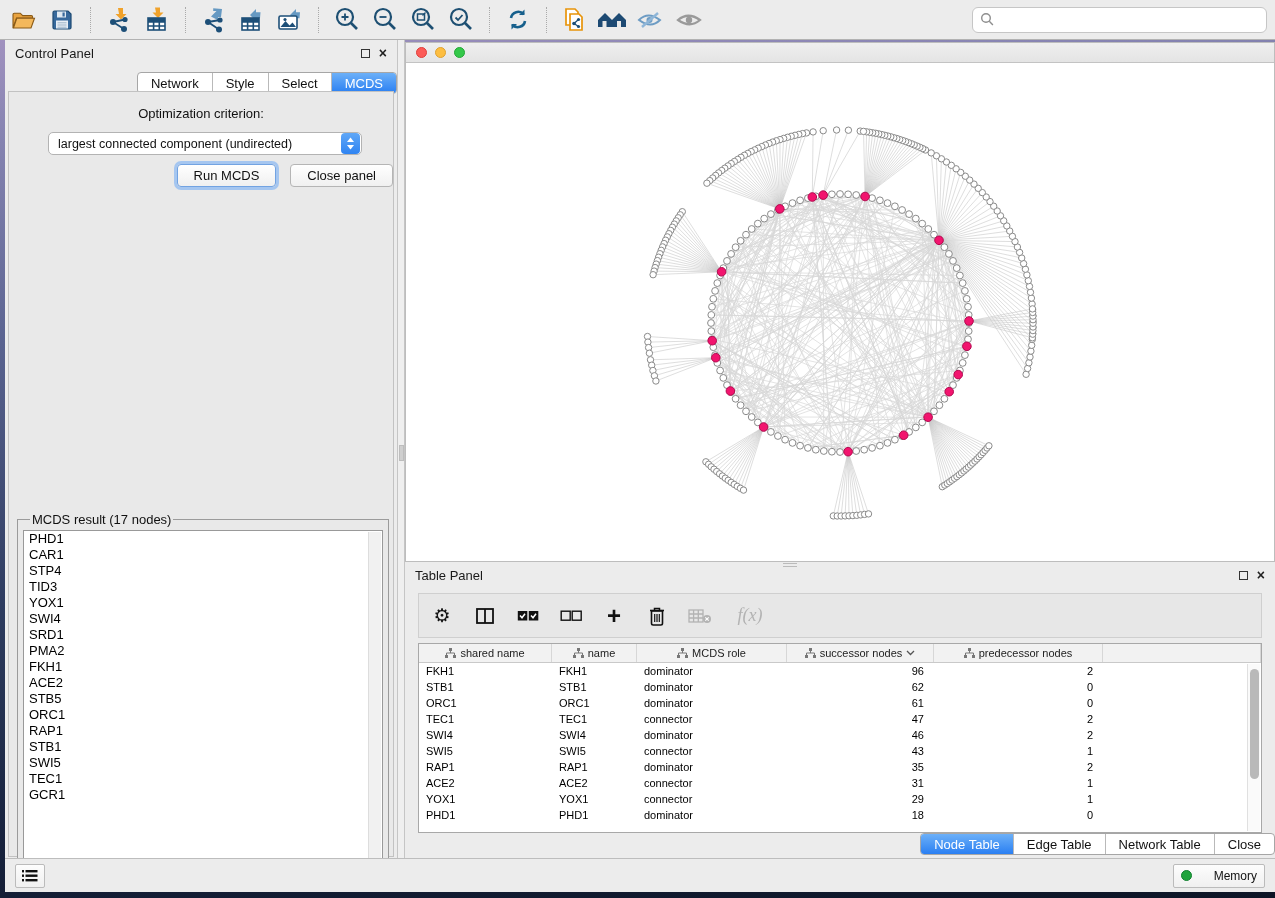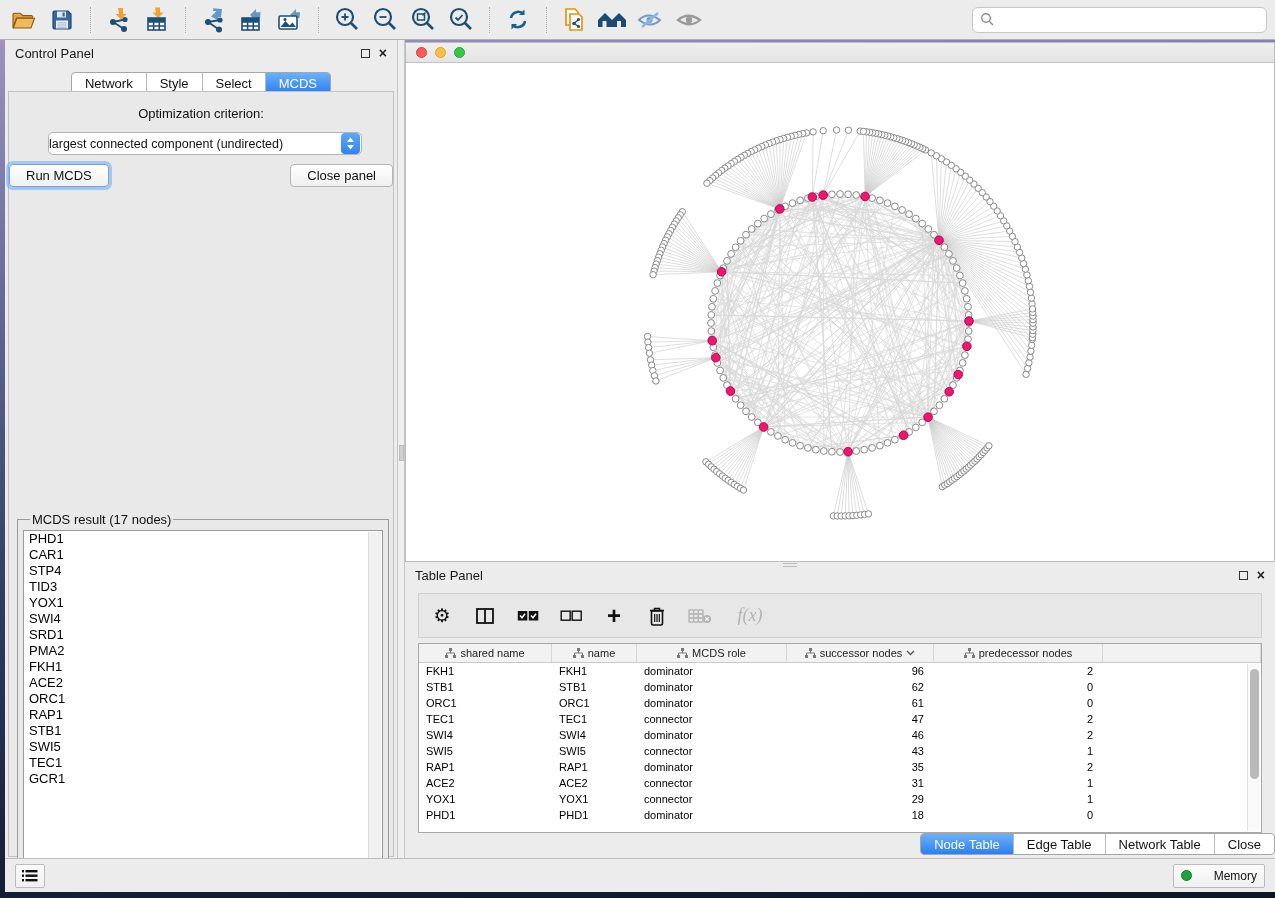--- a/index.html
+++ b/index.html
@@ -14,32 +14,32 @@
 .tsep{width:1px;height:26px;border-left:1px dotted #aaa;margin:0 6px;flex:0 0 auto}
 .searchbox{margin-left:auto;width:295px;height:26px;background:#fff;border:1px solid #c6c6c6;
   border-radius:6px;display:flex;align-items:center;padding:0 7px;gap:5px}
 .searchbox input{border:none;outline:none;flex:1;font-size:12px;font-family:"Liberation Sans",sans-serif;background:transparent}
 
 .cpanel{position:absolute;left:5px;top:40px;width:392px;height:820px;background:#ececec}
 .ptitle{display:flex;align-items:center;height:26px;padding:0 10px;font-size:13px;color:#1a1a1a}
 .pctrl{margin-left:auto;display:flex;align-items:center;gap:9px}
 .float-ic{width:9px;height:9px;border:1.5px solid #333}
 .close-ic{font-size:14px;font-weight:bold;color:#222;line-height:1}
-.cptabs{display:flex;justify-content:center;margin-top:6px}
+.cptabs{display:flex;justify-content:flex-end;margin-top:6px}
 .seg{display:inline-flex;border:1px solid #a6a6a6;border-radius:4px;overflow:hidden;background:#fff;height:22px}
 .seg .tab{padding:3px 13px;font-size:13px;color:#111;border-left:1px solid #b9b9b9;white-space:nowrap}
 .seg .tab:first-child{border-left:none}
 .seg .tab.active{background:linear-gradient(#6cb0f8,#2a7ff2);color:#fff}
 .cpbody{position:absolute;left:3px;top:51px;width:386px;height:766px;background:#e9e9e9;border:1px solid #c2c2c2}
 .optlabel{text-align:center;font-size:13px;color:#111;margin-top:14px}
 .dropdown{position:absolute;left:39px;top:40px;width:314px;height:23px;background:#fff;border:1px solid #b3b3b3;
-  border-radius:5px;display:flex;align-items:center;font-size:12.5px;color:#111;}
+  border-radius:5px;display:flex;align-items:center;font-size:12.5px;color:#111;padding-left:9px}
 .dd-step{margin-left:auto;width:19px;height:21px;border-radius:4px;background:linear-gradient(#5fa7f7,#2f84f2);
   display:flex;align-items:center;justify-content:center;margin-right:1px}
-.btnrow{position:absolute;left:0;top:72px;width:100%;display:flex;justify-content:space-between;gap:14px}
+.btnrow{position:absolute;left:0;top:72px;width:100%;display:flex;justify-content:flex-end;gap:14px}
 .btn{height:23px;padding:0 16px;font-size:13px;color:#111;background:linear-gradient(#fff,#f0f0f0);
   border:1px solid #b5b5b5;border-radius:4px;font-family:"Liberation Sans",sans-serif}
 .btn.focused{box-shadow:0 0 0 3px rgba(110,170,245,.55);border-color:#72a3e2}
 fieldset.mcds{position:absolute;left:8px;top:420px;width:372px;height:373px;border:1px solid #9b9b9b;background:#e9e9e9}
 fieldset.mcds legend{font-size:13px;color:#111;margin-left:12px;padding:0 2px}
 .mcds-list{position:absolute;left:5px;top:3px;right:5px;bottom:5px;background:#fff;border:1px solid #999;overflow:hidden}
 .mcds-scroll{position:absolute;top:1px;bottom:1px;right:1px;width:13px;background:#f1f1f1;border-left:1px solid #ddd}
 .mcds-item{font-size:13px;line-height:16px;padding-left:5px;color:#000}
 
 .vsplit{position:absolute;left:397px;top:40px;width:8px;height:820px;background:#efefef;border-left:1px solid #c5c5c5;border-right:1px solid #c5c5c5}
@@ -301,20 +301,21 @@
         <div class="mcds-item">PHD1</div>
             <div class="mcds-item">CAR1</div>
             <div class="mcds-item">STP4</div>
             <div class="mcds-item">TID3</div>
             <div class="mcds-item">YOX1</div>
             <div class="mcds-item">SWI4</div>
             <div class="mcds-item">SRD1</div>
             <div class="mcds-item">PMA2</div>
             <div class="mcds-item">FKH1</div>
             <div class="mcds-item">ACE2</div>
+            <div class="mcds-item">STB5</div>
             <div class="mcds-item">ORC1</div>
             <div class="mcds-item">RAP1</div>
             <div class="mcds-item">STB1</div>
             <div class="mcds-item">SWI5</div>
             <div class="mcds-item">TEC1</div>
             <div class="mcds-item">GCR1</div>
           </div>
       </fieldset>
     </div>
   </div>

